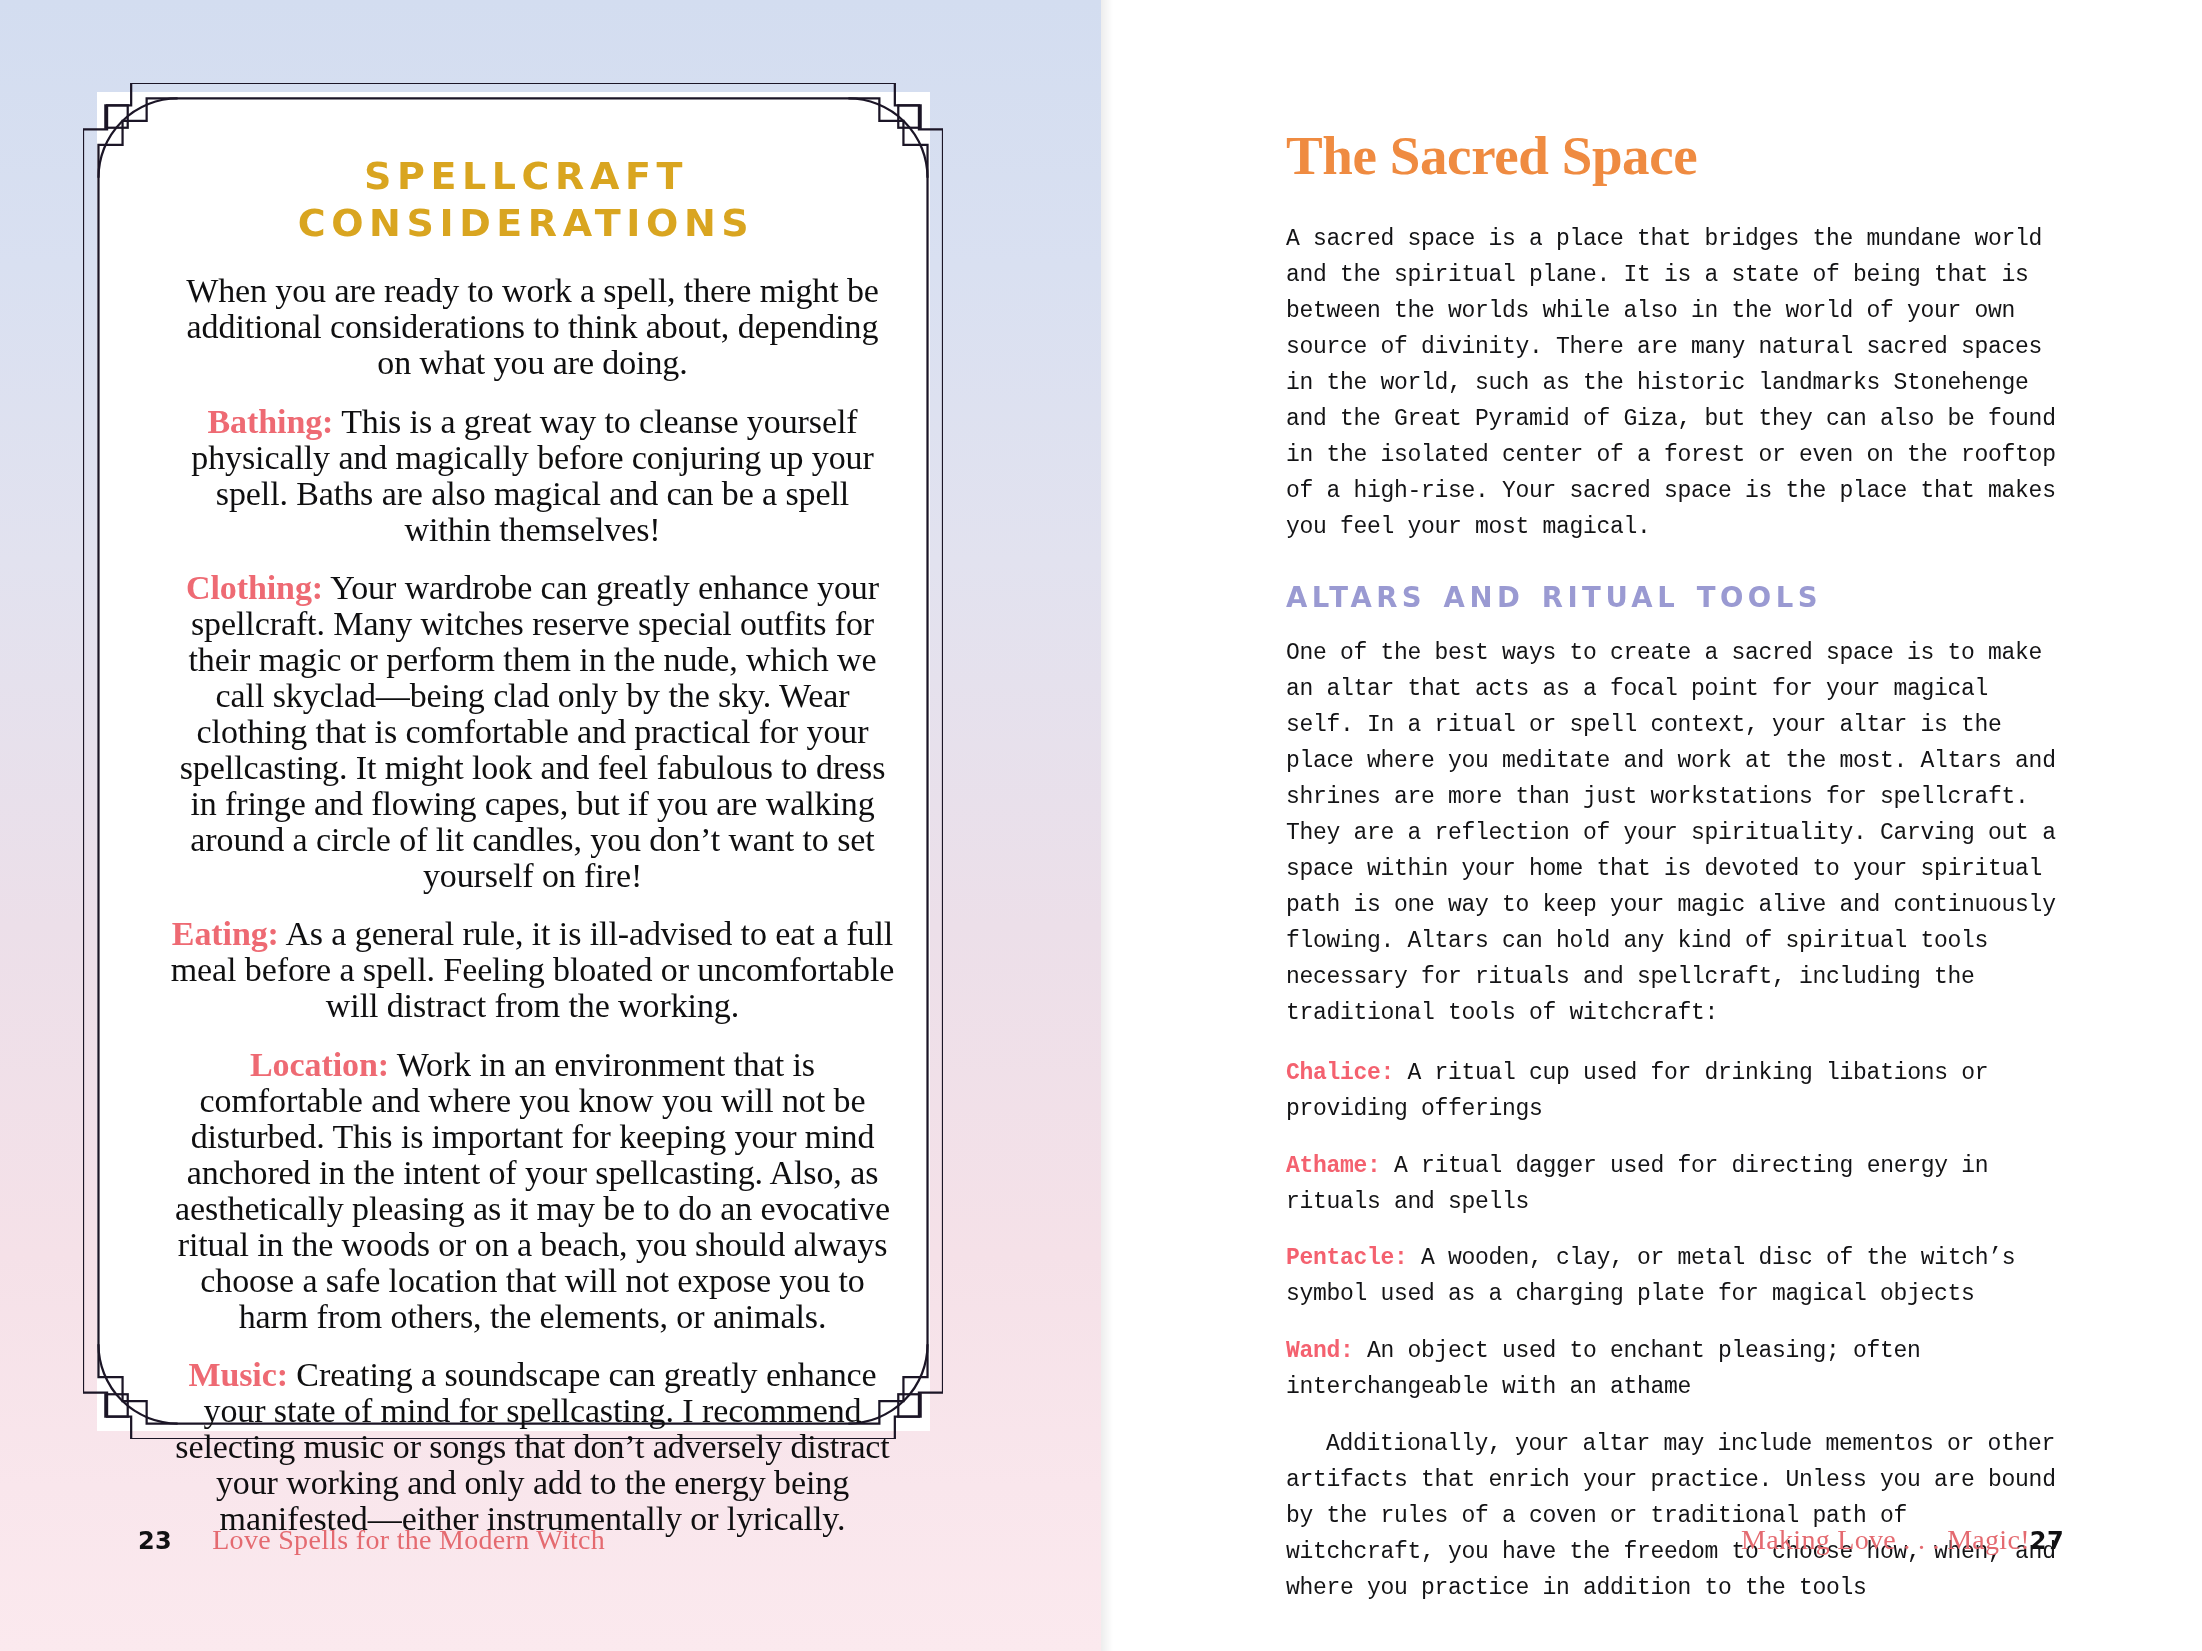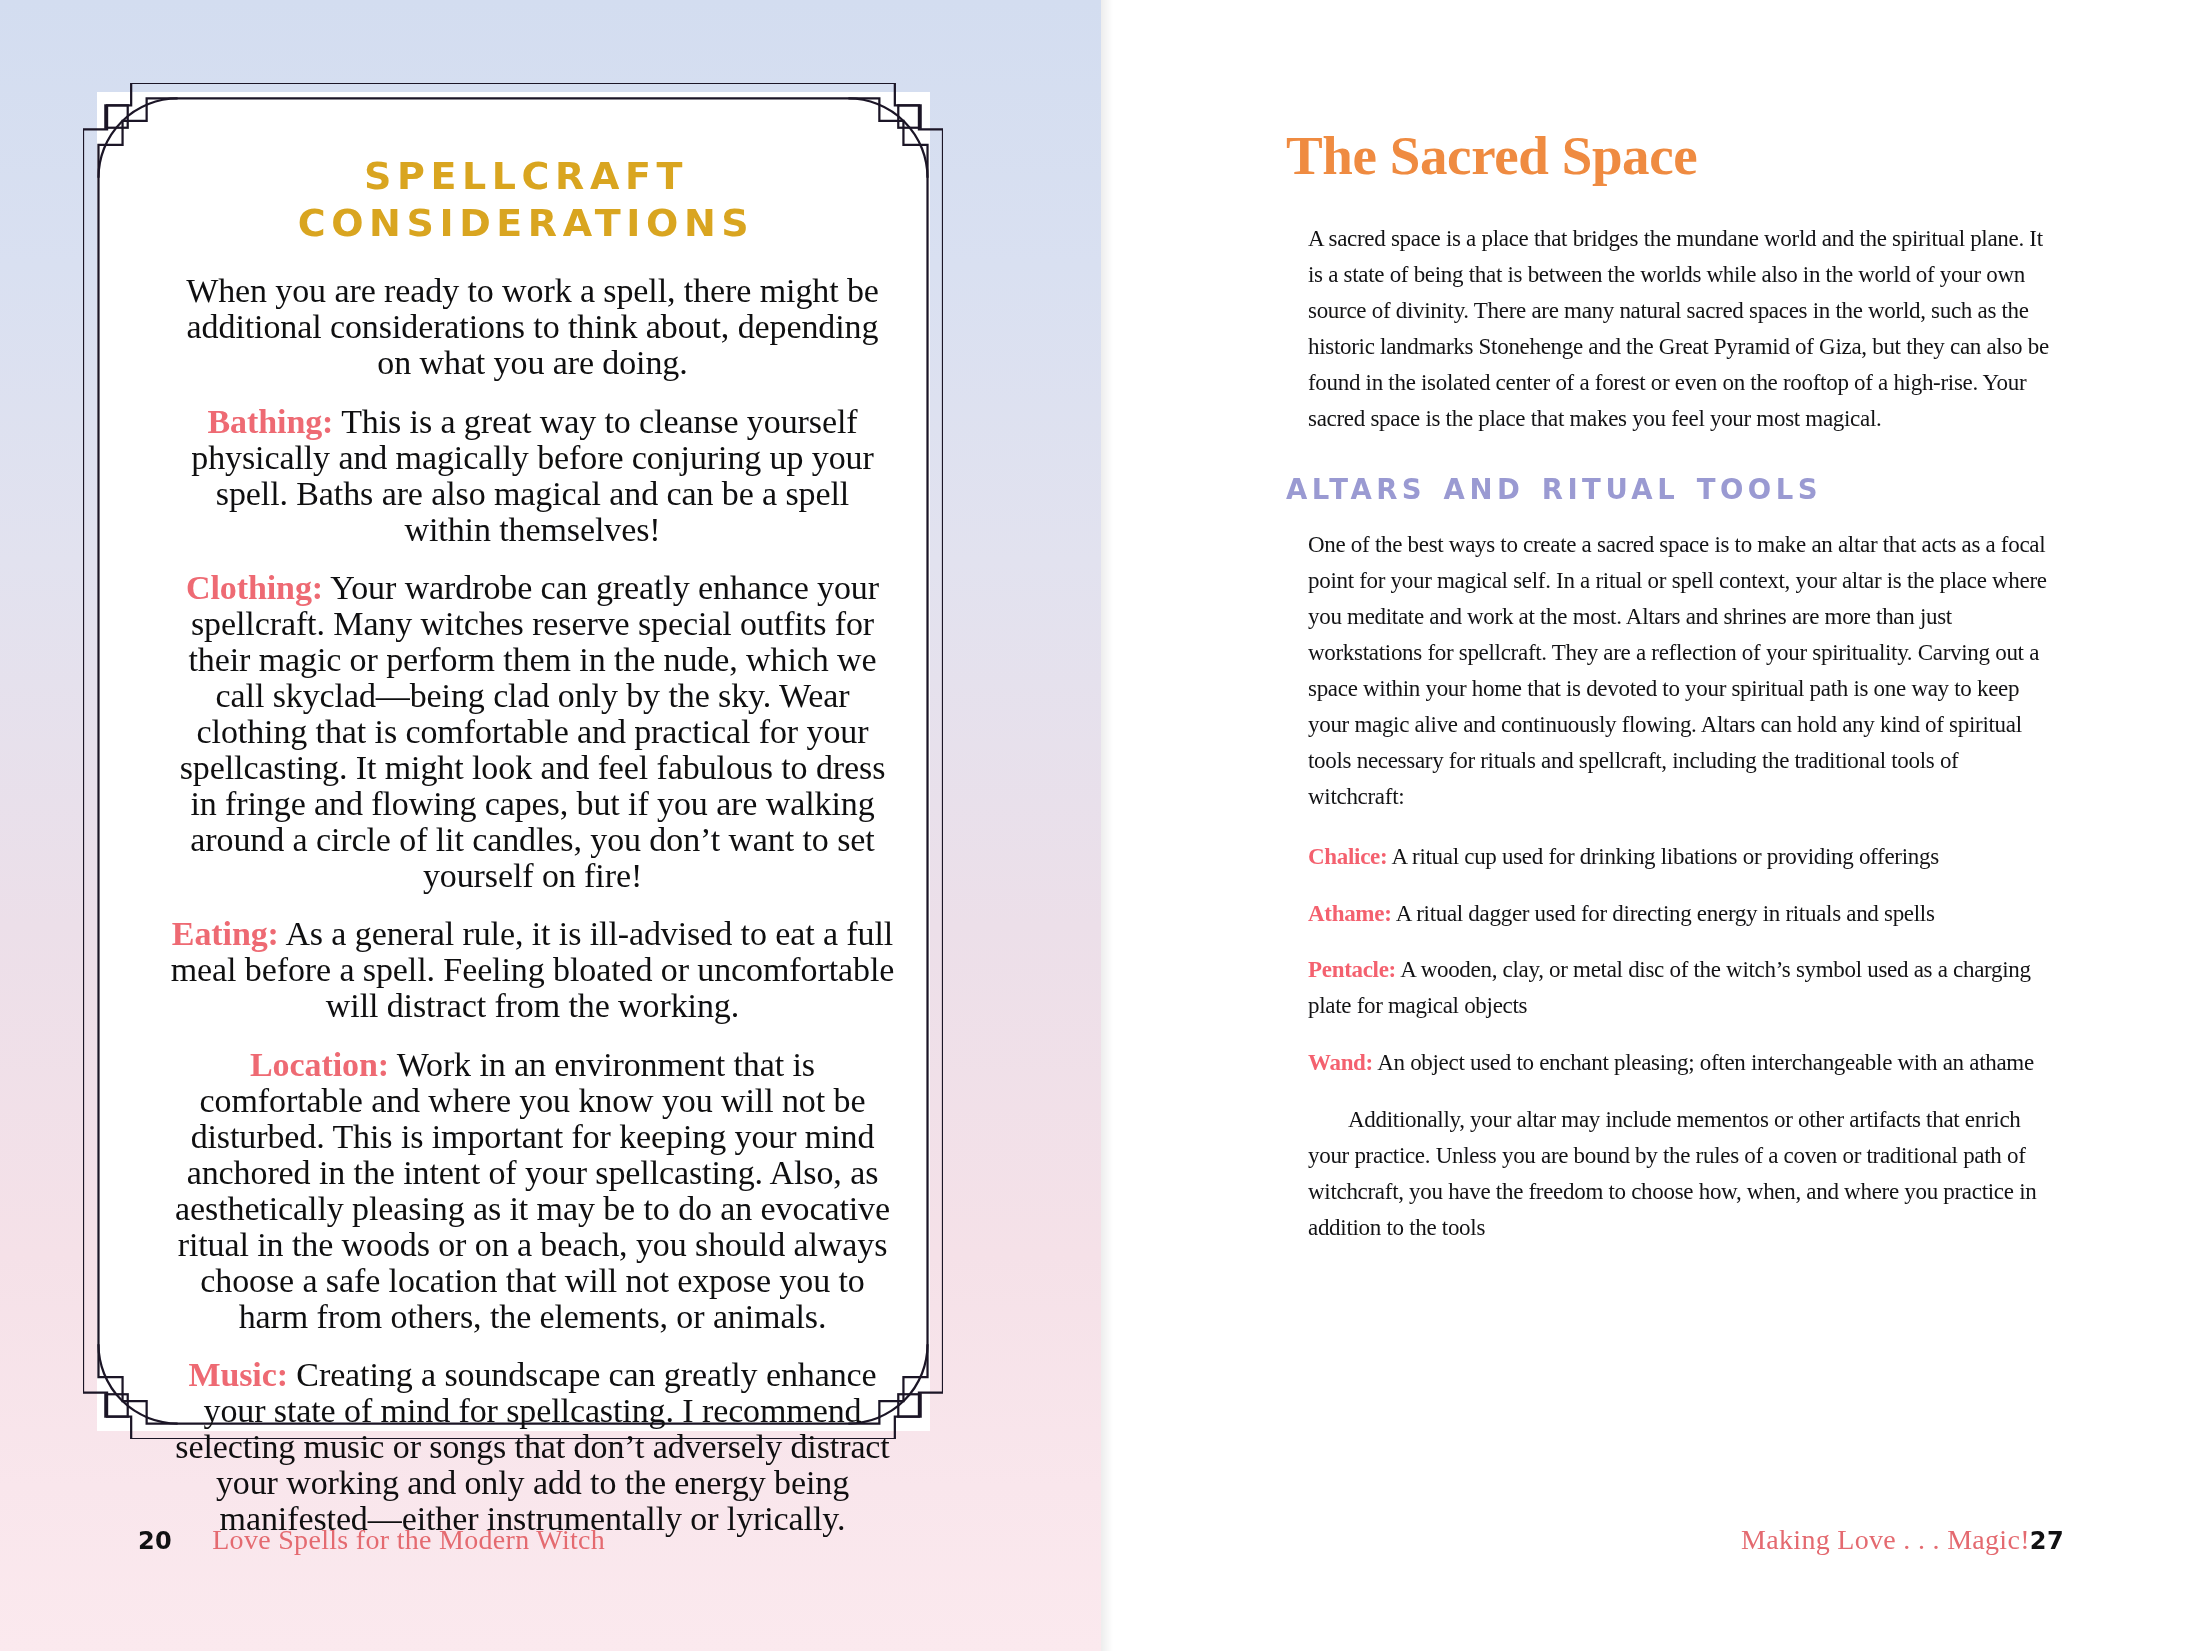--- a/index.html
+++ b/index.html
@@ -139,27 +139,26 @@
     font-family: "Liberation Serif", serif;
     font-weight: 700;
     font-size: 55px;
     line-height: 1.05;
     color: #ef8b41;
     letter-spacing: -0.4px;
     margin-bottom: 36px;
   }
 
   .rp-body p {
-    font-family: Liberation Serif, serif;
+    font-family: Liberation Mono, monospace;
     font-size: 23px;
     line-height: 36px;
     color: #131315;
     margin-bottom: 24px;
     letter-spacing: -0.3px;
-    margin-left: 22px;
   }
 
   .rp-subhead {
     font-family: "DejaVu Sans", sans-serif;
     font-weight: 700;
     font-size: 27.5px;
     letter-spacing: 4.5px;
     color: #9a9ad2;
     text-transform: uppercase;
     margin-top: 36px;
@@ -248,21 +247,21 @@
         <p><span class="lp-lead">Eating:</span> <span>As a general rule, it is ill-advised to eat a full meal before a spell. Feeling bloated or uncomfortable will distract from the working.</span></p>
 
         <p><span class="lp-lead">Location:</span> <span>Work in an environment that is comfortable and where you know you will not be disturbed. This is important for keeping your mind anchored in the intent of your spellcasting. Also, as aesthetically pleasing as it may be to do an evocative ritual in the woods or on a beach, you should always choose a safe location that will not expose you to harm from others, the elements, or animals.</span></p>
 
         <p><span class="lp-lead">Music:</span> <span>Creating a soundscape can greatly enhance your state of mind for spellcasting. I recommend selecting music or songs that don’t adversely distract your working and only add to the energy being manifested—either instrumentally or lyrically.</span></p>
 
       </div>
     </div>
 
     <div class="footer-left">
-      <span class="folio">20</span>
+      <span class="folio">23</span>
       <span class="running-head">Love Spells for the Modern Witch</span>
     </div>
   </div>
 
   <div class="page-right">
 
     <div class="right-content">
 
       <h1 class="rp-title">The Sacred Space</h1>
 

